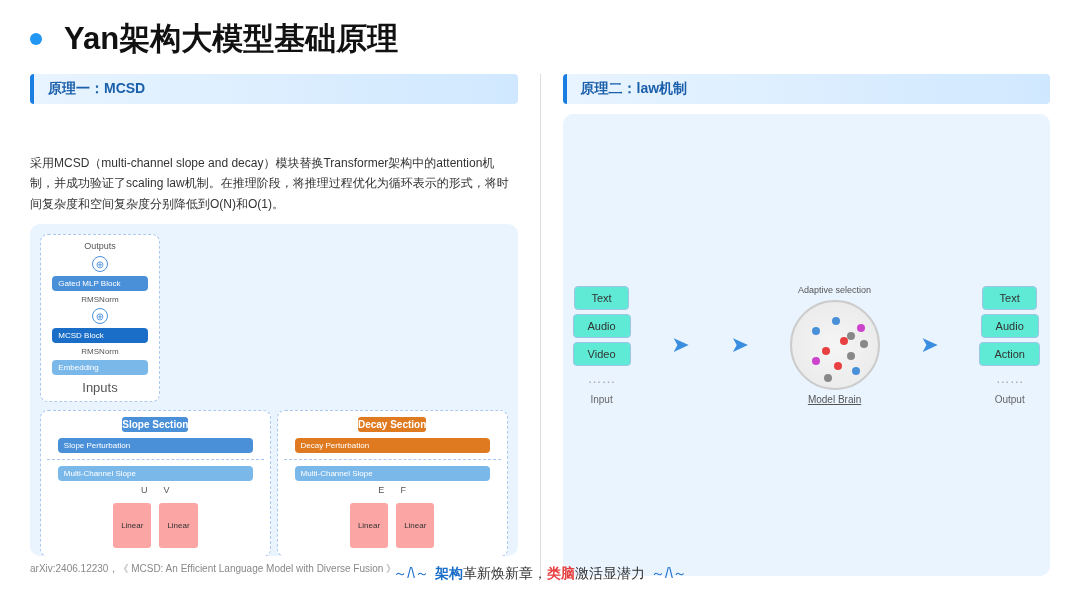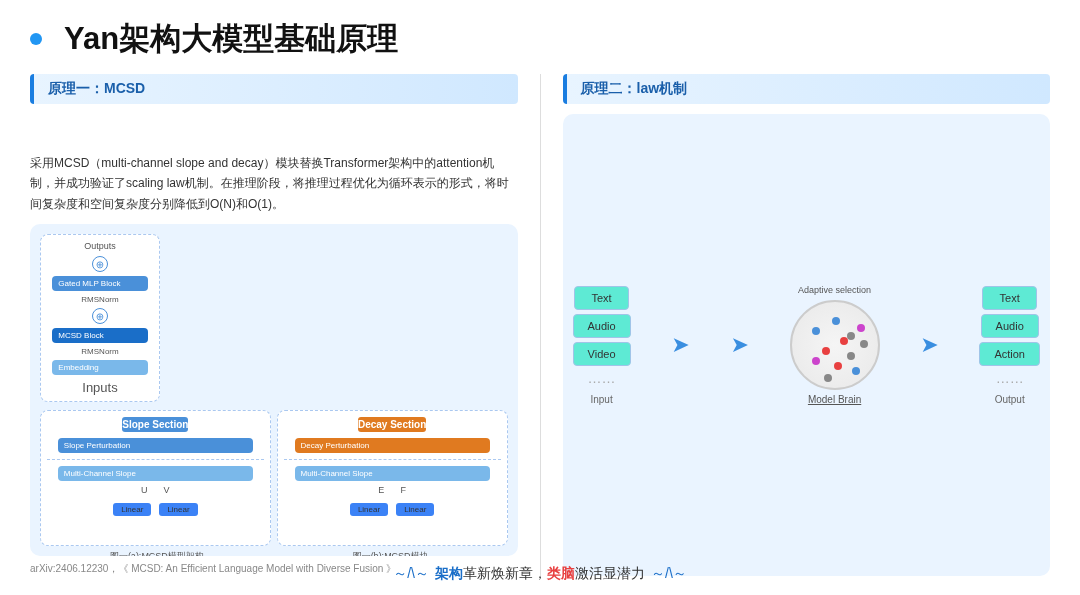--- a/index.html
+++ b/index.html
@@ -165,25 +165,25 @@
       border-radius: 50%;
       display: flex;
       align-items: center;
       justify-content: center;
       font-size: 10px;
       color: #4a90d9;
       margin: 2px auto;
     }
 
     .small-box {
-      background: #3b82f6;
+      background: #fca5a5;
       border-radius: 3px;
       font-size: 8px;
       color: #333;
-      padding: 2px 8px;
+      padding: 18px 8px;
       margin: 2px 2px;
     }
 
     .linear-row {
       display: flex;
       gap: 4px;
       margin-top: 4px;
     }
 
     .outputs-label {

